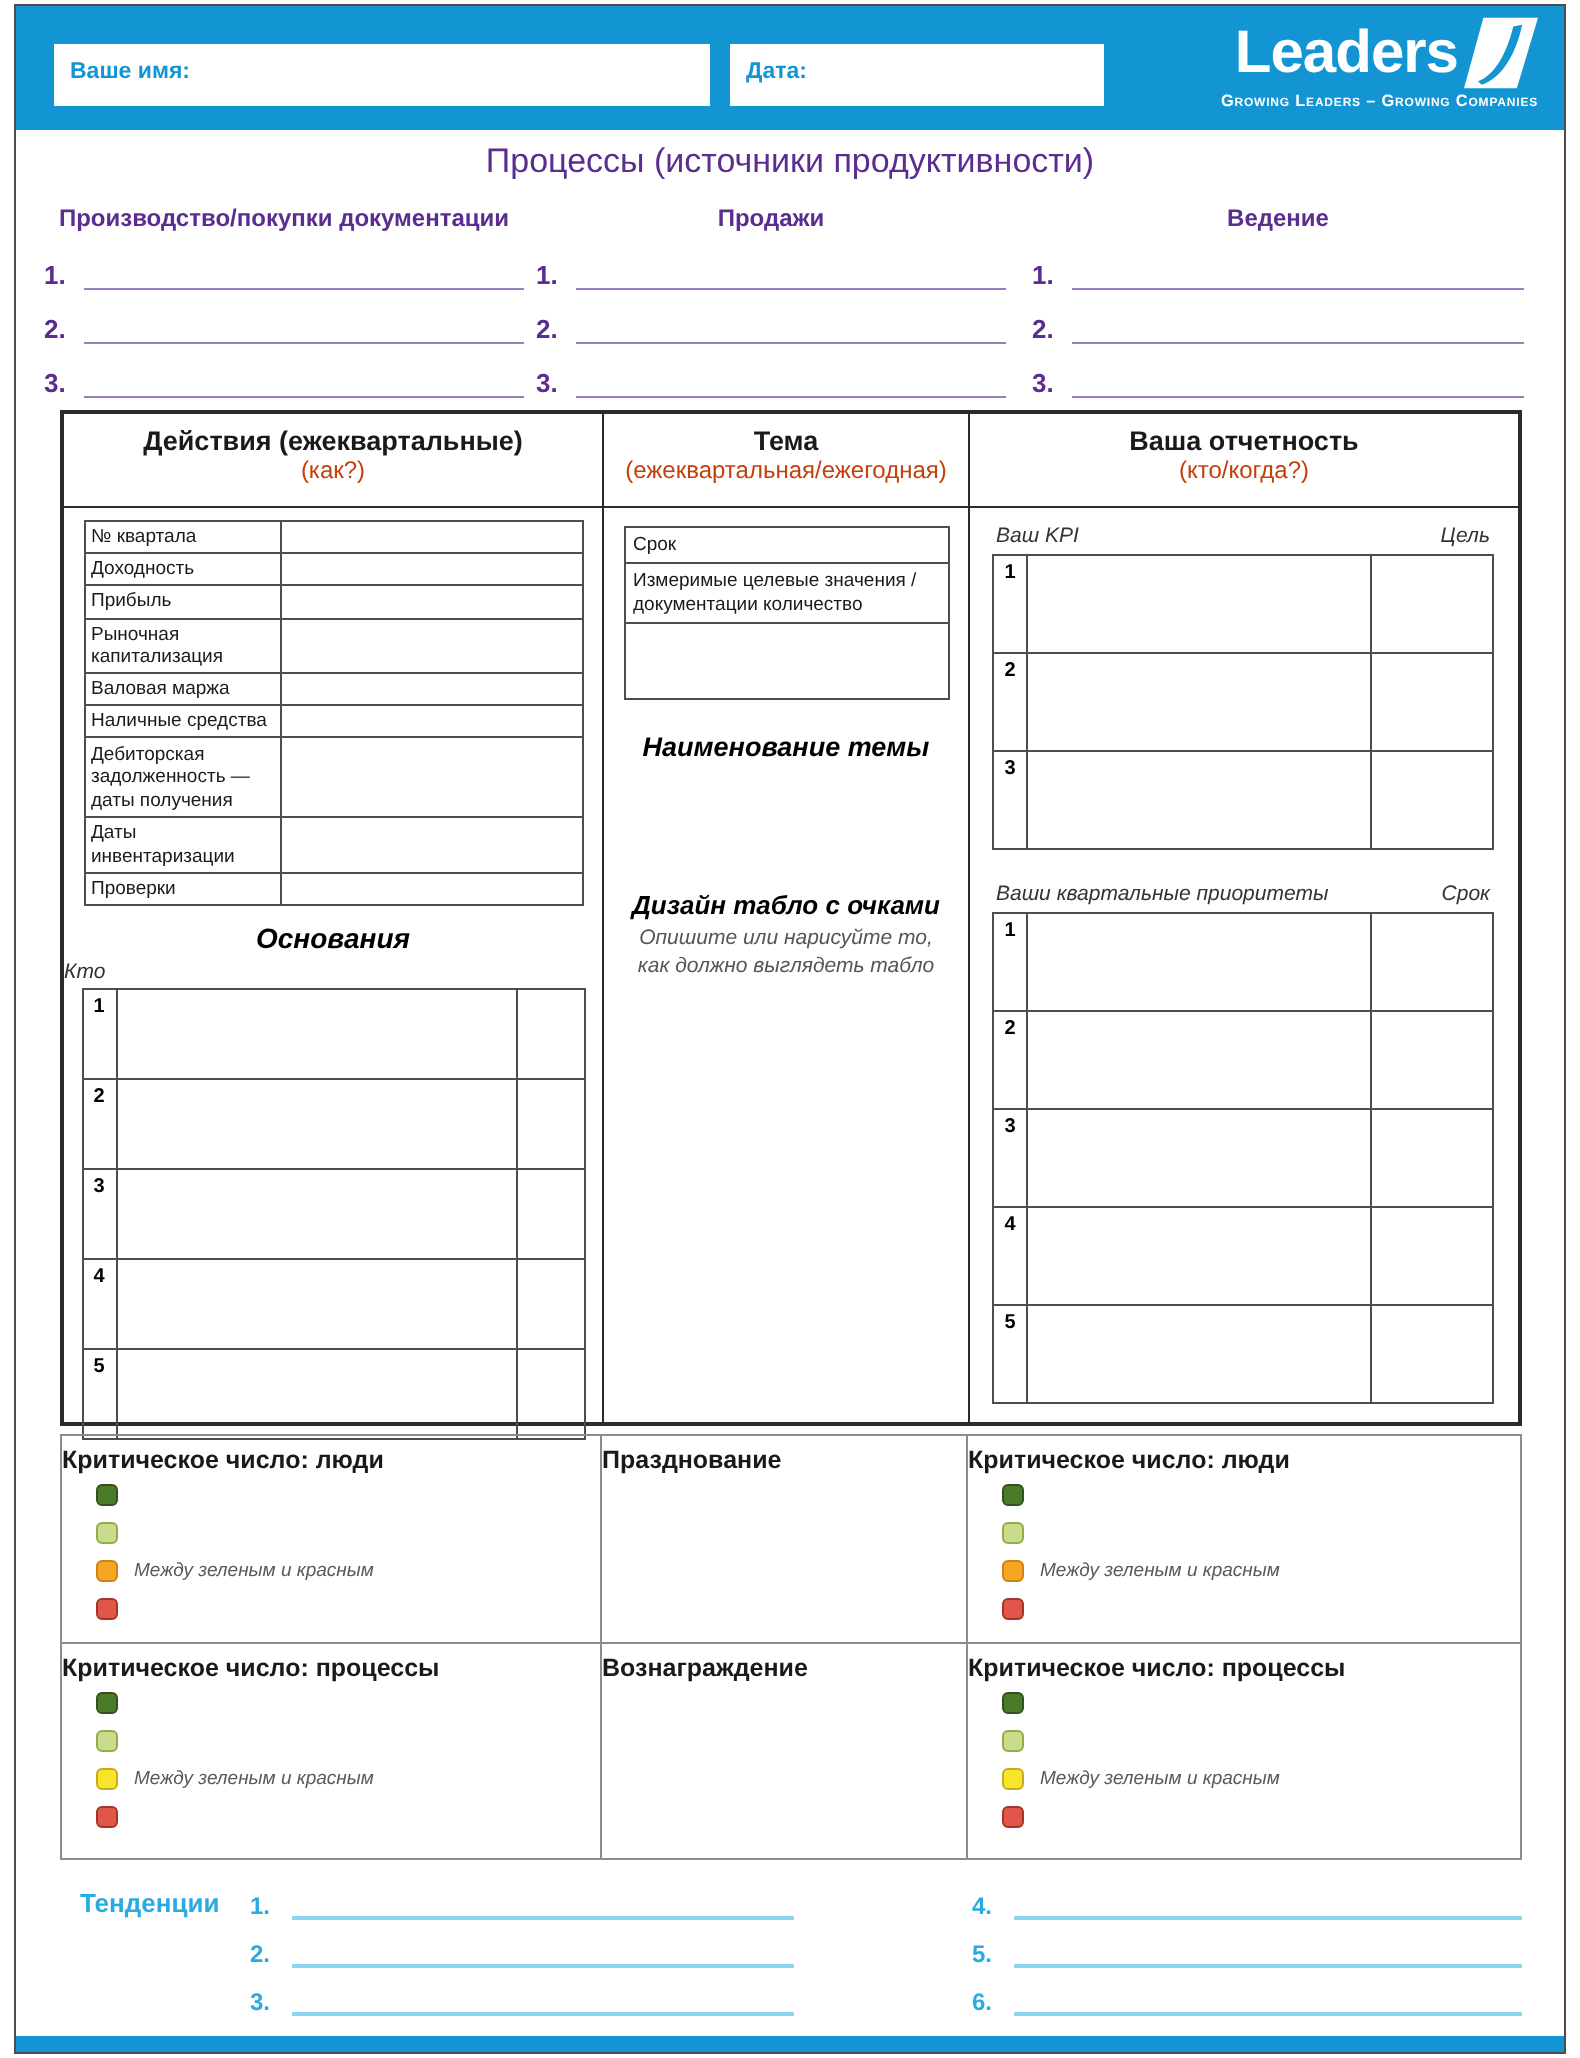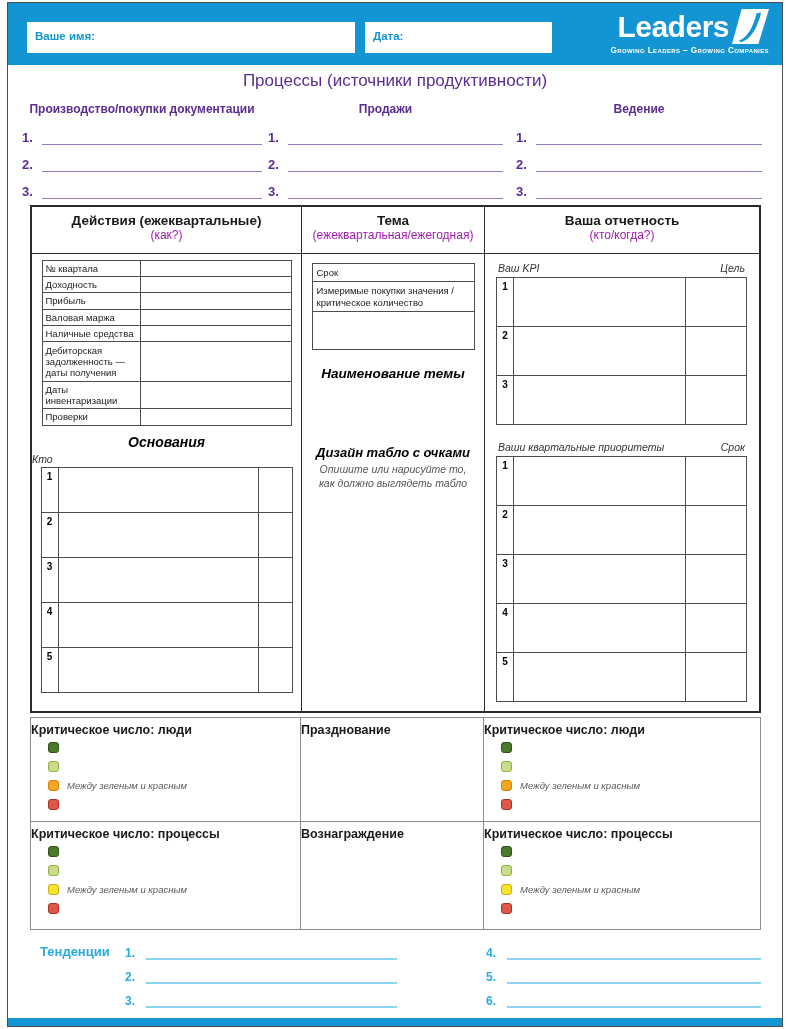--- a/index.html
+++ b/index.html
@@ -34,21 +34,21 @@
   .fill-rule { flex: 1; border-bottom: 1.5px solid #9b7ec2; margin-left: 3px; }
 
   
   .grid { position: absolute; left: 30px; top: 205px; width: 731px; height: 508px; border: 2px solid #2b2b2b; display: flex; }
   .gcol { height: 100%; }
   .gcol-a { width: 270px; border-right: 1.5px solid #2b2b2b; }
   .gcol-b { width: 183px; border-right: 1.5px solid #2b2b2b; }
   .gcol-c { flex: 1; }
   .ghead { height: 47px; border-bottom: 1.5px solid #2b2b2b; text-align: center; padding-top: 6px; }
   .ghead-t { font-size: 13.5px; font-weight: bold; color: #1a1a1a; }
-  .ghead-s { font-size: 12px; color: #a21caf; }
+  .ghead-s { font-size: 12px; color: #c2410c; }
 
   table { border-collapse: collapse; }
   .qt { width: 250px; margin: 6px auto 0 auto; border: 1px solid #4d4d4d; }
   .qt td { border: 1px solid #4d4d4d; }
   .qt .qt-label { width: 98px; font-size: 9.5px; line-height: 1.18; padding: 2px 3px; color: #1a1a1a; }
   .qt tr.r1 { height: 16px; } .qt tr.r2 { height: 27px; } .qt tr.r3 { height: 40px; }
 
   .rocks-title { margin-top: 8px; text-align: center; font-weight: bold; font-style: italic; font-size: 14px; }
   .who-label { text-align: left; font-style: italic; font-size: 10.5px; color: #333; margin: 3px 26px 2px 0; }
   .rocks { width: 252px; margin: 0 auto; border: 1px solid #4d4d4d; }
@@ -193,20 +193,24 @@
               <td class="qt-blank"></td>
             </tr>
         <tr class="r1">
               <td class="qt-label">Доходность</td>
               <td class="qt-blank"></td>
             </tr>
         <tr class="r1">
               <td class="qt-label">Прибыль</td>
               <td class="qt-blank"></td>
             </tr>
+        <tr class="r2">
+              <td class="qt-label">Рыночная капитализация</td>
+              <td class="qt-blank"></td>
+            </tr>
         <tr class="r1">
               <td class="qt-label">Валовая маржа</td>
               <td class="qt-blank"></td>
             </tr>
         <tr class="r1">
               <td class="qt-label">Наличные средства</td>
               <td class="qt-blank"></td>
             </tr>
         <tr class="r3">
               <td class="qt-label">Дебиторская задолженность — даты получения</td>
@@ -259,21 +263,21 @@
       <div class="ghead">
         <div class="ghead-t">Тема</div>
         <div class="ghead-s">(ежеквартальная/ежегодная)</div>
       </div>
       <table class="theme-table">
         <tbody>
             <tr>
               <td>Срок</td>
             </tr>
         <tr>
-              <td>Измеримые покупки значения / критическое количество</td>
+              <td>Измеримые целевые значения / документации количество</td>
             </tr>
         <tr class="tt-empty">
               <td></td>
             </tr>
       </tbody>
         </table>
       <div class="theme-name">Наименование темы</div>
       <div class="scoreboard-title">Дизайн табло с очками</div>
       <div class="scoreboard-hint">
         <div>Опишите или нарисуйте то,</div>

